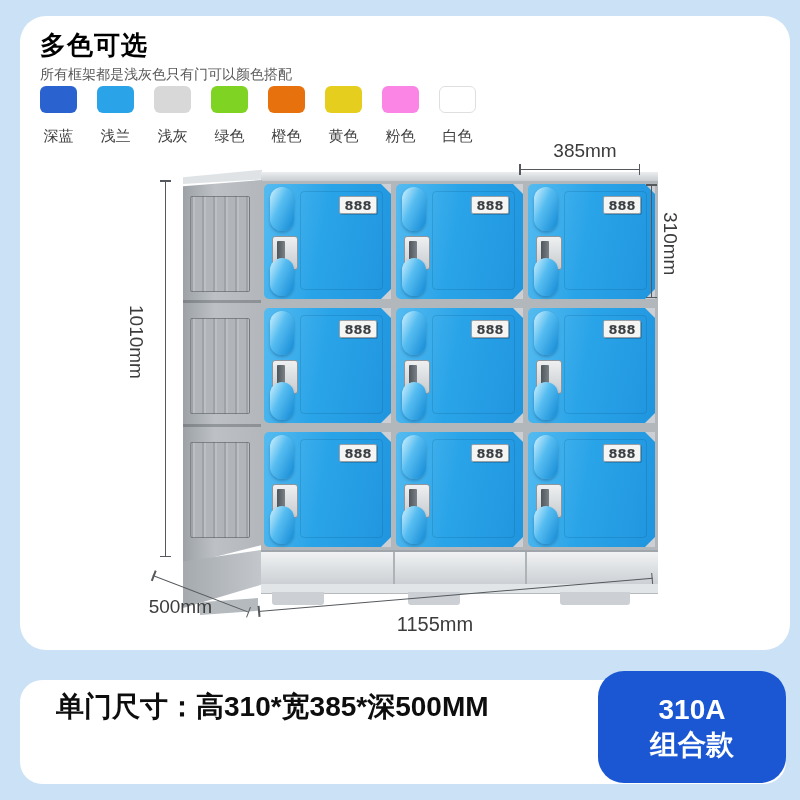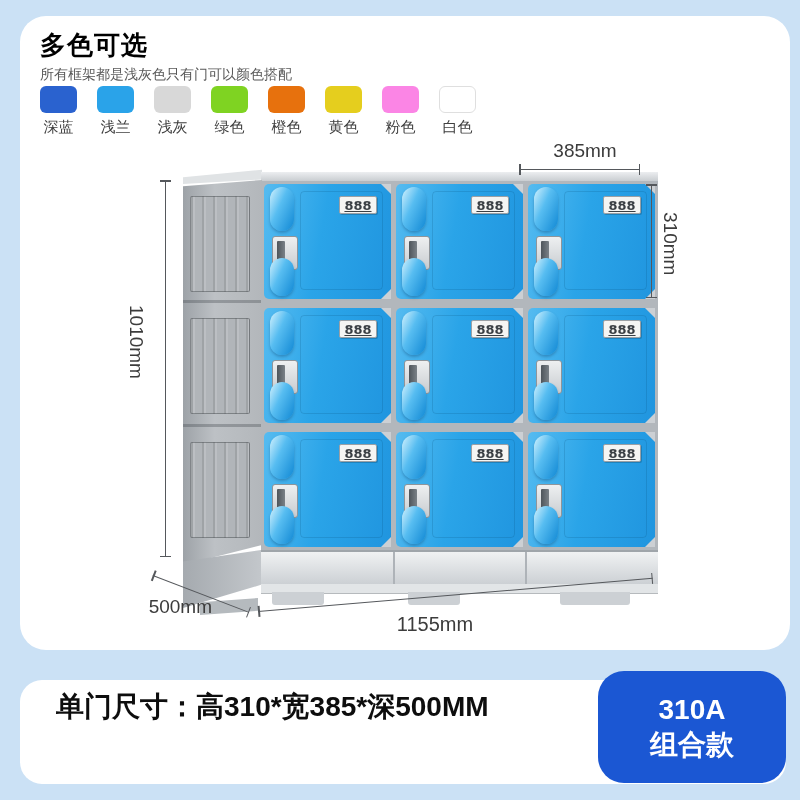--- a/index.html
+++ b/index.html
@@ -12,21 +12,21 @@
   
   .main-card{left:20px;top:16px;width:770px;height:634px;background:#fff;border-radius:26px;}
   .bottom-card{left:20px;top:680px;width:766px;height:104px;background:#fff;border-radius:22px;}
   
   .cs-title{left:40px;top:28px;font-size:26px;font-weight:700;color:#000000;letter-spacing:1px;}
   .cs-sub{left:40px;top:66px;font-size:14px;color:#595959;}
   .swatch-row{left:40px;top:86px;display:flex;gap:20px;}
   .swatch-item{display:flex;flex-direction:column;align-items:center;width:37px;}
   .swatch{width:37px;height:27px;border-radius:6px;}
   .swatch.white{border:1px solid #dfdfdf;box-sizing:border-box;}
-  .swatch-label{margin-top:5px;font-size:15px;color:#404040;white-space:nowrap;}
+  .swatch-label{margin-top:14px;font-size:15px;color:#404040;white-space:nowrap;}
   
   .topstrip-front{left:261px;top:172px;width:397px;height:9px;
     background:linear-gradient(#eceef0,#c9cdd1);border-bottom:1px solid #9aa0a5;}
   .topstrip-side{left:183px;top:169px;width:79px;height:15px;background:#e0e3e5;
     clip-path:polygon(0 55%,100% 5%,100% 70%,0 100%);}
   .side-panel{left:183px;top:180px;width:79px;height:385px;
     background:linear-gradient(to right,#9da2a7,#bdc1c5 40%,#b3b7bb);
     clip-path:polygon(0 1.6%,100% 0,100% 94.8%,0 100%);}
   .side-sec{position:absolute;left:7px;width:58px;height:94px;border:1px solid rgba(80,85,90,.55);
     border-radius:2px;background:#b1b5b9;
@@ -47,21 +47,21 @@
     box-shadow:0 2px 3px rgba(0,40,80,.28);}
   .pill.top{top:3px;height:44px;}
   .pill.bottom{bottom:3px;height:38px;}
   .lock{position:absolute;left:8px;top:52px;width:26px;height:34px;border-radius:3px;
     background:linear-gradient(#eef0f1,#c8ccd0);border:1px solid #8f959a;box-sizing:border-box;}
   .lock-slot{position:absolute;left:4px;top:4px;width:8px;height:24px;border-radius:1px;
     background:linear-gradient(to right,#4e555b,#7a8187);}
   .plate{position:absolute;right:14px;top:12px;width:38px;height:18px;background:#f5f5f3;
     border:1px solid #9aa0a5;border-radius:2px;box-shadow:1px 1px 0 rgba(0,0,0,.18);
     font-size:13px;font-weight:700;color:#3a3f44;display:flex;align-items:center;justify-content:center;
-    font-family:"DejaVu Sans",sans-serif;box-sizing:border-box;text-decoration:underline;}
+    font-family:"DejaVu Sans",sans-serif;box-sizing:border-box;}
   .plinth{left:261px;top:550px;width:397px;height:34px;
     background:linear-gradient(#f0f2f3,#ccd0d4);border-top:2px solid #9fa5aa;box-sizing:border-box;}
   .plinth-div{position:absolute;top:0;width:2px;height:100%;background:#aeb3b8;}
   .base-side{left:183px;top:550px;width:78px;height:58px;
     background:linear-gradient(to right,#a5aaaf,#c3c7cb);
     clip-path:polygon(0 20%,100% 0,100% 60%,0 100%);}
   .under-strip{left:261px;top:584px;width:397px;height:9px;background:#e2e5e7;border-bottom:1px solid #b6babd;}
   .foot{background:#ccd0d4;border-radius:0 0 3px 3px;height:13px;top:592px;}
   .foot-side{left:200px;top:598px;width:58px;height:17px;background:#b5babe;
     clip-path:polygon(0 25%,100% 0,100% 75%,0 100%);}

